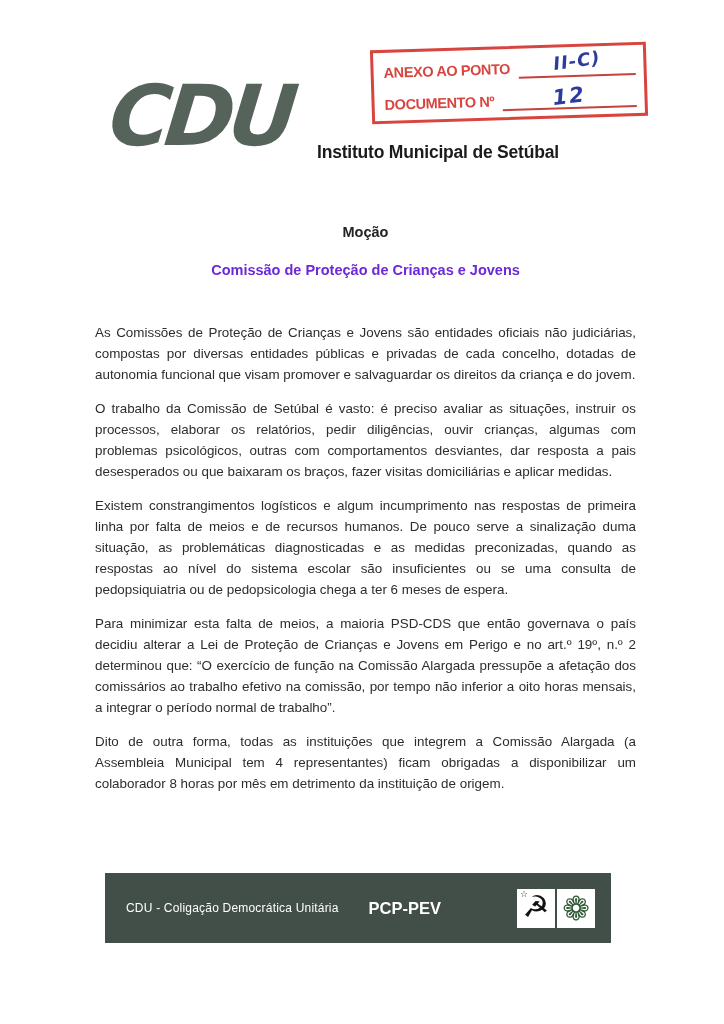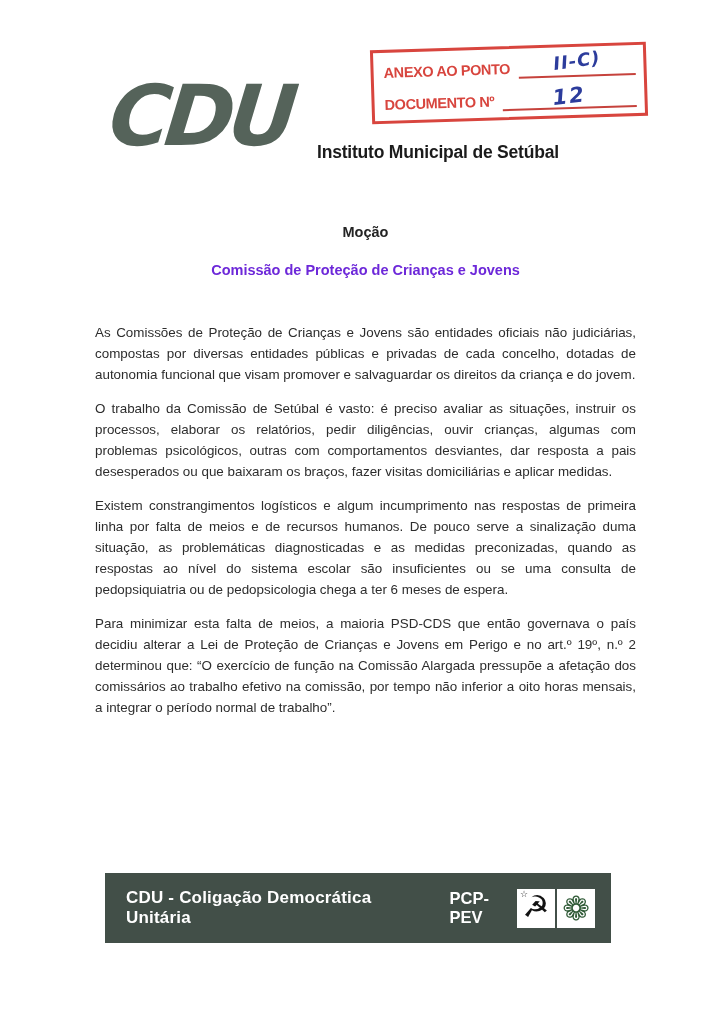--- a/index.html
+++ b/index.html
@@ -116,21 +116,21 @@
     top: 873px;
     width: 506px;
     height: 70px;
     background: #424f48;
     display: flex;
     align-items: center;
     padding: 0 16px 0 21px;
     box-sizing: border-box;
     color: #ffffff;
   }
-  .banner-text   { font-weight: bold; font-size: 17px; letter-spacing: 0.2px; }
+  .banner-text   { font-weight: normal; font-size: 12px; letter-spacing: 0.2px; }
   .banner-parties{ font-weight: bold; font-size: 16.5px; margin-left: 30px; }
   .logo-boxes { margin-left: auto; display: flex; gap: 2px; }
   .logo-box {
     width: 38px;
     height: 39px;
     background: #ffffff;
     display: flex;
     align-items: center;
     justify-content: center;
     position: relative;
@@ -159,20 +159,21 @@
   <div class="org-name">Instituto Municipal de Setúbal</div>
 
   <div class="doc">
     <div class="doc-title">Moção</div>
     <div class="doc-subtitle">Comissão de Proteção de Crianças e Jovens</div>
     <div class="paragraphs">
       <p>As Comissões de Proteção de Crianças e Jovens são entidades oficiais não judiciárias, compostas por diversas entidades públicas e privadas de cada concelho, dotadas de autonomia funcional que visam promover e salvaguardar os direitos da criança e do jovem.</p>
       <p>O trabalho da Comissão de Setúbal é vasto: é preciso avaliar as situações, instruir os processos, elaborar os relatórios, pedir diligências, ouvir crianças, algumas com problemas psicológicos, outras com comportamentos desviantes, dar resposta a pais desesperados ou que baixaram os braços, fazer visitas domiciliárias e aplicar medidas.</p>
       <p>Existem constrangimentos logísticos e algum incumprimento nas respostas de primeira linha por falta de meios e de recursos humanos. De pouco serve a sinalização duma situação, as problemáticas diagnosticadas e as medidas preconizadas, quando as respostas ao nível do sistema escolar são insuficientes ou se uma consulta de pedopsiquiatria ou de pedopsicologia chega a ter 6 meses de espera.</p>
       <p>Para minimizar esta falta de meios, a maioria PSD-CDS que então governava o país decidiu alterar a Lei de Proteção de Crianças e Jovens em Perigo e no art.º 19º, n.º 2 determinou que: “O exercício de função na Comissão Alargada pressupõe a afetação dos comissários ao trabalho efetivo na comissão, por tempo não inferior a oito horas mensais, a integrar o período normal de trabalho”.</p>
+      <p>Dito de outra forma, todas as instituições que integrem a Comissão Alargada (a Assembleia Municipal tem 4 representantes) ficam obrigadas a disponibilizar um colaborador 8 horas por mês em detrimento da instituição de origem.</p>
     </div>
   </div>
 
   <div class="banner">
     <span class="banner-text">CDU - Coligação Democrática Unitária</span>
     <span class="banner-parties">PCP-PEV</span>
     <span class="logo-boxes">
       <span class="logo-box">
         <span class="pcp-star">☆</span>
         <span class="pcp-symbol">☭</span>

